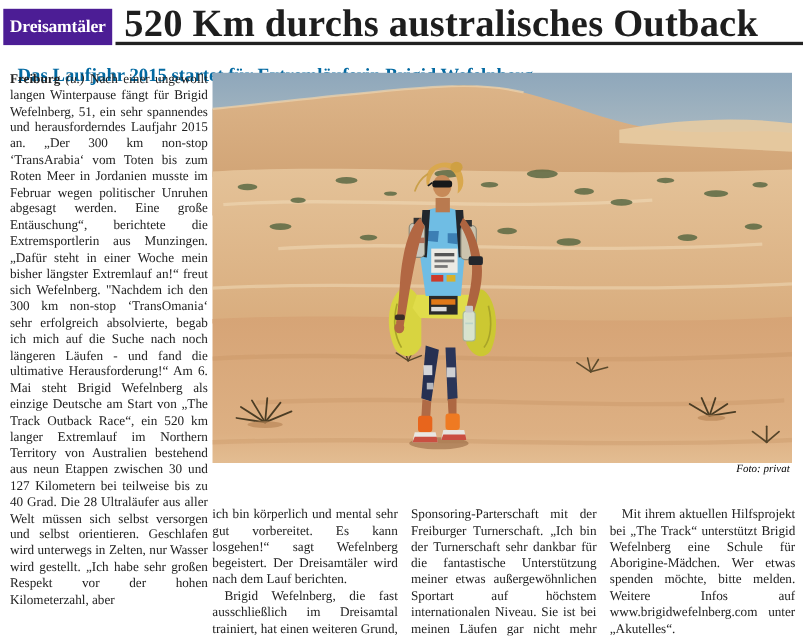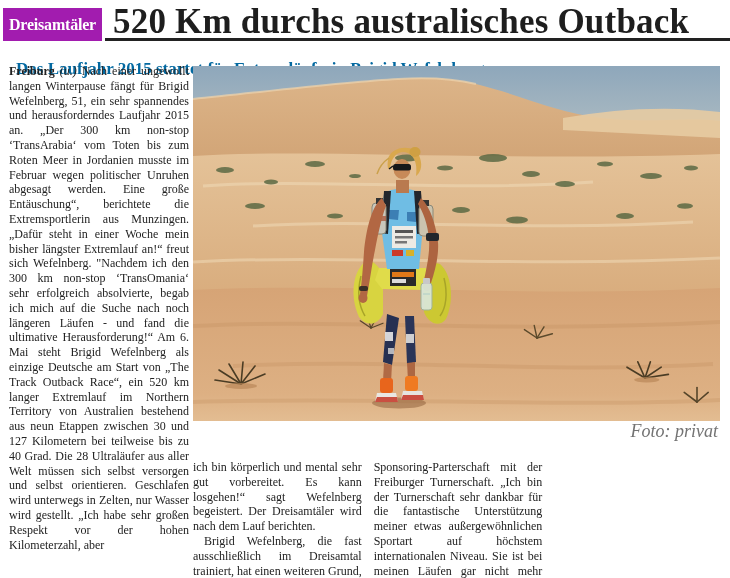--- a/index.html
+++ b/index.html
@@ -4,21 +4,21 @@
 <style>
   html,body { margin:0; padding:0; background:#ffffff; }
   .page {
     position:relative; width:730px; height:578px; background:#fff;
     font-family:"Liberation Serif", serif; color:#1c1c1c; overflow:hidden;
   }
 
   
   .brand-box {
     position:absolute; left:3px; top:8px; width:99px; height:33px;
-    background:#a21caf; color:#ffffff; display:flex; align-items:center; justify-content:center;
+    background:#4c1d95; color:#ffffff; display:flex; align-items:center; justify-content:center;
     font-size:16px; font-weight:bold; letter-spacing:-0.2px;
   }
   .headline {
     position:absolute; left:113px; top:5px; width:612px; margin:0;
     font-size:35px; line-height:34px; font-weight:bold; color:#1e1e1e;
     letter-spacing:0.2px; white-space:nowrap;
   }
   .head-rule { position:absolute; top:38px; left:105px; width:625px; height:3px; background:#222; }
   .subheadline {
     position:absolute; top:43px; left:0; width:730px; margin:16px; text-align:left;
@@ -35,21 +35,21 @@
     position:absolute; left:193px; top:460px; width:530px; height:134px; overflow:hidden;
     column-count:3; column-gap:12px; column-fill:auto;
   }
   .below-photo p.indent { text-indent:11px; }
 
   
   .photo-wrap { position:absolute; left:193px; top:66px; width:527px; height:355px; }
   .photo-wrap svg { display:block; }
   .photo-credit {
     position:absolute; left:193px; top:421px; width:525px; text-align:right;
-    font-style:italic; font-size:18px; color:#737373;
+    font-style:italic; font-size:10px; color:#000000;
   }
 </style>
 </head>
 <body>
 
 <div class="page">
 
   <div class="brand-box">
     <span>Dreisamtäler</span>
   </div>
@@ -246,15 +246,16 @@
         </g>
       </g>
     </svg>
   </figure>
 
   <div class="photo-credit">Foto: privat</div>
 
   <div class="below-photo body-copy">
     <p>ich bin körperlich und mental sehr gut vorbereitet. Es kann losgehen!“ sagt Wefelnberg begeistert. Der Dreisamtäler wird nach dem Lauf berichten.</p>
     <p class="indent">Brigid Wefelnberg, die fast ausschließlich im Dreisamtal trainiert, hat einen weiteren Grund, sich zu freuen: 10 Jahre Sponsoring-Parterschaft mit der Freiburger Turnerschaft. „Ich bin der Turnerschaft sehr dankbar für die fantastische Unterstützung meiner etwas außergewöhnlichen Sportart auf höchstem internationalen Niveau. Sie ist bei meinen Läufen gar nicht mehr wegzudenken!“</p>
+    <p class="indent">Mit ihrem aktuellen Hilfsprojekt bei „The Track“ unterstützt Brigid Wefelnberg eine Schule für Aborigine-Mädchen. Wer etwas spenden möchte, bitte melden. Weitere Infos auf www.brigidwefelnberg.com unter „Akutelles“.</p>
   </div>
 
 </div>
 
 </body></html>

